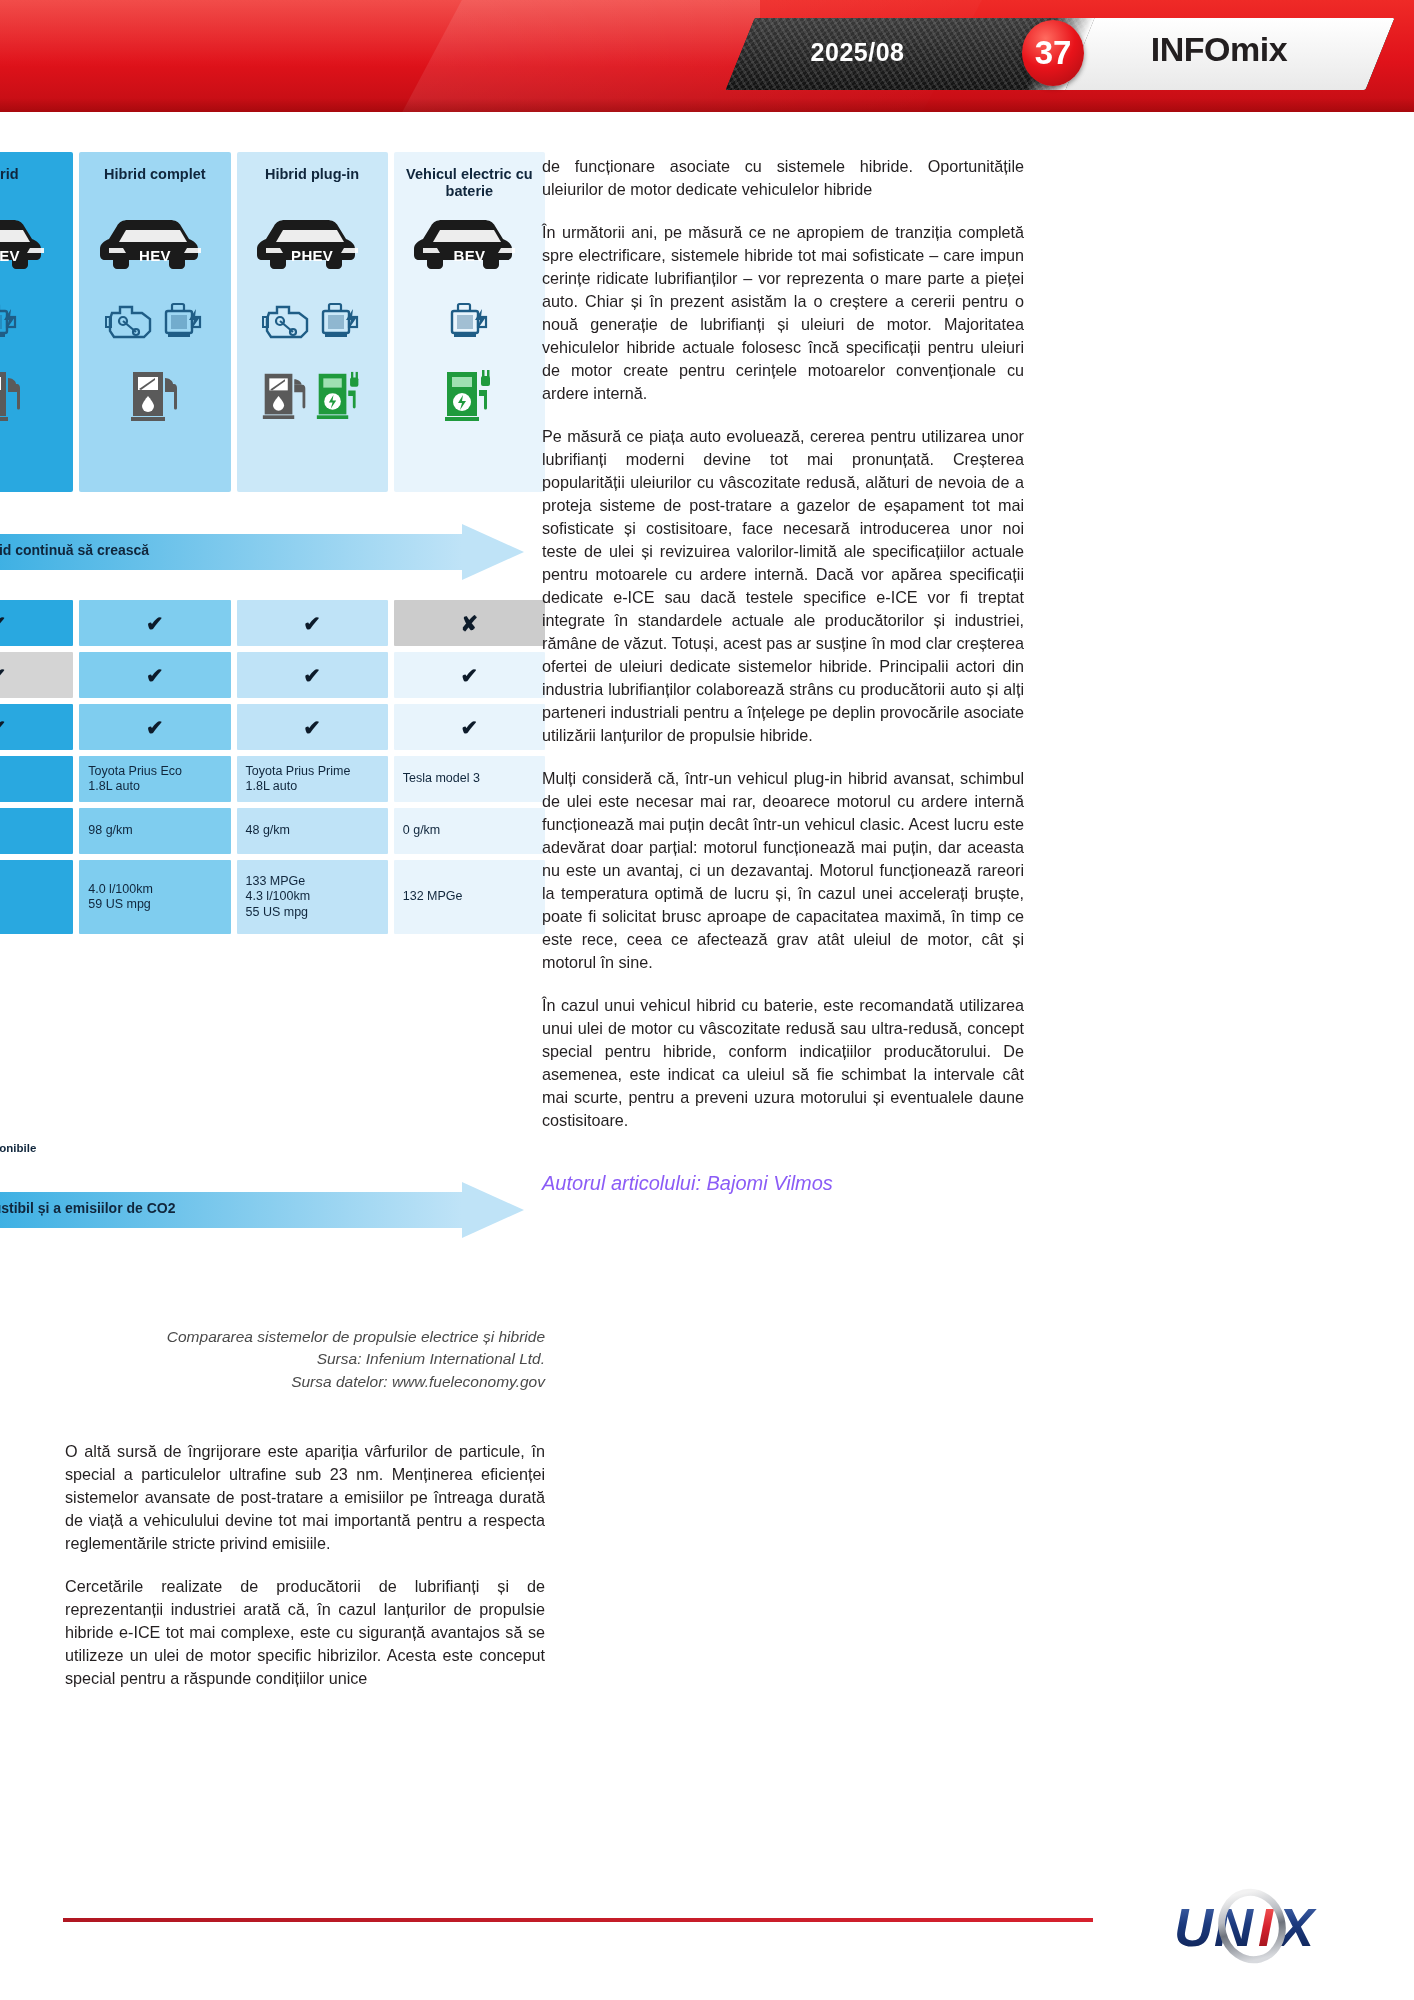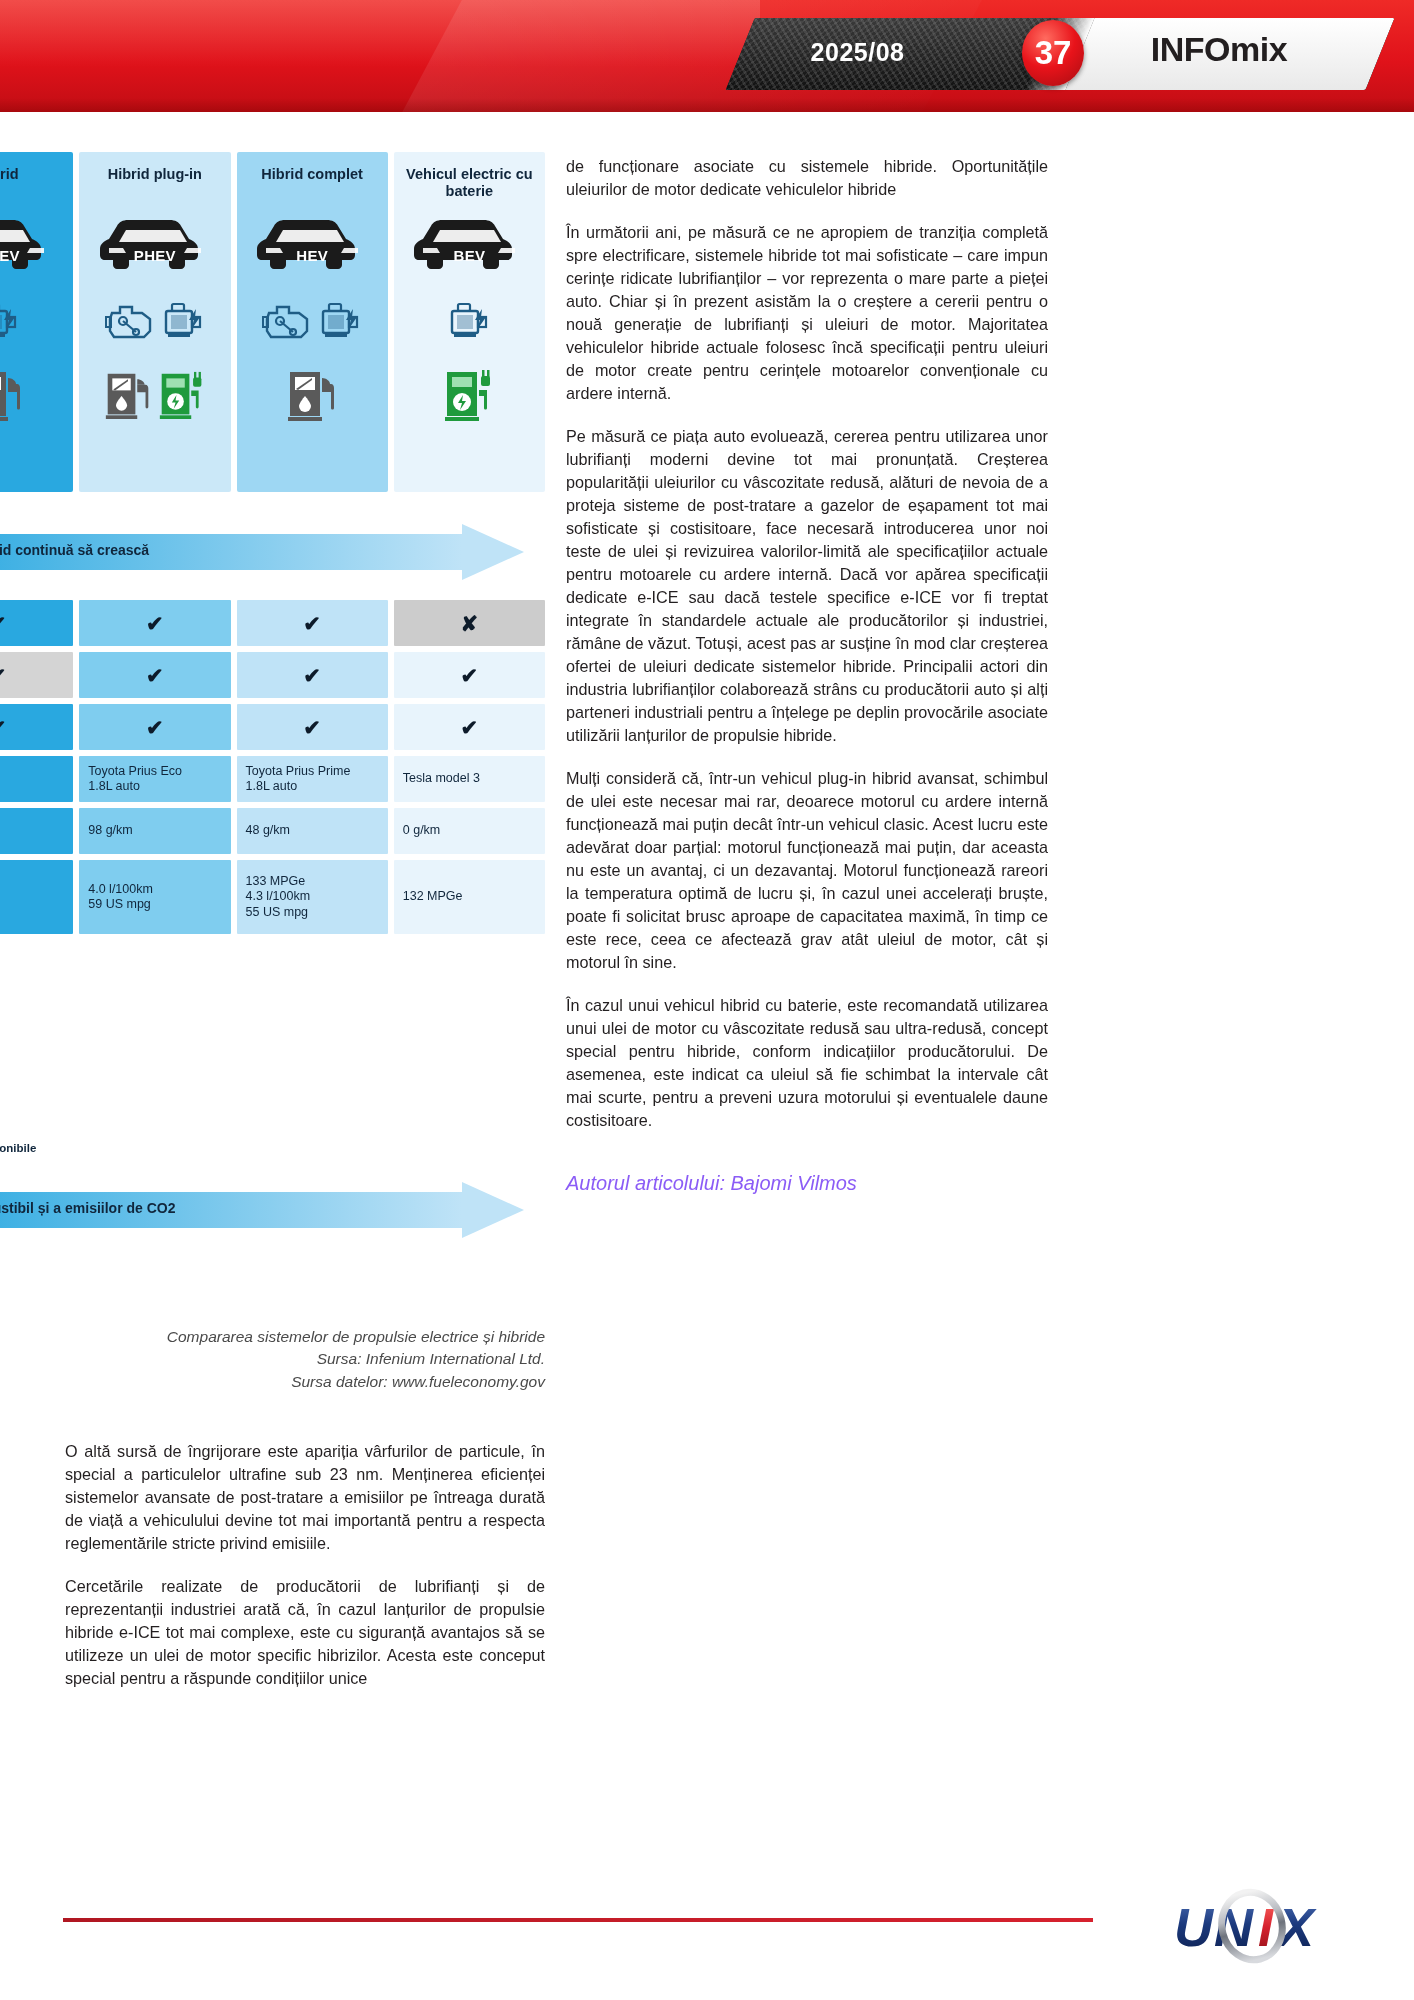--- a/index.html
+++ b/index.html
@@ -150,21 +150,21 @@
 
   
   .caption {
     position:absolute; left:60px; top:1326px; width:485px;
     text-align:right; font-style:italic; font-size:15.5px; line-height:1.45;
     color:#4a4a4a;
   }
 
   
   .col-left  { position:absolute; left:65px;  top:1440px; width:480px; }
-  .col-right { position:absolute; left:566px; top:155px;  width:482px; }
+  .col-right { position:absolute; left:542px; top:155px;  width:482px; }
   p.body {
     margin:0 0 20px 0; font-size:16.2px; line-height:1.42;
     text-align:justify; color:#231f20;
   }
   h2.sec {
     margin:26px 0 18px 0; font-size:27px; font-weight:700; color:#cf2030;
     letter-spacing:-.2px;
   }
   .author {
     margin-top:40px; font-style:italic; font-size:20px; color:#8b5cf6;
@@ -228,20 +228,60 @@
           <rect x="9" y="11" width="20" height="13" fill="#ffffff"></rect>
           <path d="M10 23l16-11v2L12 24z" fill="#5a5a5a"></path>
           <path d="M19 30c0 0-6 7-6 10a6 6 0 0012 0c0-3-6-10-6-10z" fill="#ffffff"></path>
           <rect x="2" y="51" width="34" height="4" fill="#5a5a5a"></rect>
           <path d="M36 18h9c2 0 3 2 3 4v20c0 2-3 2-3 0V26h-9z" fill="#5a5a5a"></path>
           <path d="M36 12c4 0 8 3 8 6h-8z" fill="#5a5a5a"></path>
         </svg>
       </div>
     </div>
 
+    <div class="ig-col c2">
+      <div class="ig-head">Hibrid complet</div>
+      <div class="ig-car">
+        <svg class="car-svg" viewBox="0 0 116 62">
+          <path d="M8 44c-3 0-5-2-5-5v-6c0-5 4-8 9-10l8-13c2-4 6-6 11-6h42c5 0 9 2 11 6l8 13c5 2 9 5 9 10v6c0 3-2 5-5 5h-8v5c0 2-2 4-4 4h-8c-2 0-4-2-4-4v-5H32v5c0 2-2 4-4 4h-8c-2 0-4-2-4-4v-5z" fill="#1b1b1b"></path>
+          <path d="M29 14h54l7 12H22z" fill="#ffffff" opacity=".92"></path>
+          <path d="M12 32h14l3 5H12zM90 32h14v5H87z" fill="#ffffff" opacity=".9"></path>
+        </svg>
+        <div class="car-label">HEV</div>
+      </div>
+      <div class="ig-engines">
+        <svg width="50" height="44" viewBox="0 0 50 44">
+          <path d="M8 14h8V8h12v6h10l8 6v12l-6 6H10l-4-6V20z" fill="none" stroke="#1f5d86" stroke-width="2.4"></path>
+          <circle cx="19" cy="22" r="4" fill="none" stroke="#1f5d86" stroke-width="2.2"></circle>
+          <circle cx="32" cy="33" r="3" fill="none" stroke="#1f5d86" stroke-width="2.2"></circle>
+          <path d="M19 22l13 11" stroke="#1f5d86" stroke-width="2.2" fill="none"></path>
+          <rect x="2" y="18" width="5" height="10" fill="none" stroke="#1f5d86" stroke-width="2"></rect>
+        </svg>
+        <svg width="46" height="44" viewBox="0 0 46 44">
+          <rect x="6" y="12" width="26" height="22" rx="2" fill="none" stroke="#1f5d86" stroke-width="2.4"></rect>
+          <rect x="11" y="16" width="16" height="14" fill="#1f5d86" opacity=".35"></rect>
+          <rect x="12" y="5" width="12" height="7" rx="1.5" fill="none" stroke="#1f5d86" stroke-width="2.2"></rect>
+          <rect x="32" y="18" width="8" height="10" fill="none" stroke="#1f5d86" stroke-width="2.2"></rect>
+          <rect x="8" y="34" width="22" height="4" fill="#1f5d86"></rect>
+          <path d="M36 10l-7 11h5l-3 10 9-13h-5z" fill="#1f5d86"></path>
+        </svg>
+      </div>
+      <div class="ig-pumps">
+        <svg width="52" height="58" viewBox="0 0 52 58">
+          <rect x="4" y="6" width="30" height="44" fill="#5a5a5a"></rect>
+          <rect x="9" y="11" width="20" height="13" fill="#ffffff"></rect>
+          <path d="M10 23l16-11v2L12 24z" fill="#5a5a5a"></path>
+          <path d="M19 30c0 0-6 7-6 10a6 6 0 0012 0c0-3-6-10-6-10z" fill="#ffffff"></path>
+          <rect x="2" y="51" width="34" height="4" fill="#5a5a5a"></rect>
+          <path d="M36 18h9c2 0 3 2 3 4v20c0 2-3 2-3 0V26h-9z" fill="#5a5a5a"></path>
+          <path d="M36 12c4 0 8 3 8 6h-8z" fill="#5a5a5a"></path>
+        </svg>
+      </div>
+    </div>
+
     <div class="ig-col c3">
       <div class="ig-head">Hibrid plug-in</div>
       <div class="ig-car">
         <svg class="car-svg" viewBox="0 0 116 62">
           <path d="M8 44c-3 0-5-2-5-5v-6c0-5 4-8 9-10l8-13c2-4 6-6 11-6h42c5 0 9 2 11 6l8 13c5 2 9 5 9 10v6c0 3-2 5-5 5h-8v5c0 2-2 4-4 4h-8c-2 0-4-2-4-4v-5H32v5c0 2-2 4-4 4h-8c-2 0-4-2-4-4v-5z" fill="#1b1b1b"></path>
           <path d="M29 14h54l7 12H22z" fill="#ffffff" opacity=".92"></path>
           <path d="M12 32h14l3 5H12zM90 32h14v5H87z" fill="#ffffff" opacity=".9"></path>
         </svg>
         <div class="car-label">PHEV</div>
       </div>
@@ -275,60 +315,20 @@
         <svg width="48" height="58" viewBox="0 0 52 58">
           <rect x="4" y="6" width="30" height="44" fill="#1f9a3d"></rect>
           <rect x="9" y="11" width="20" height="10" fill="#9fe0b2"></rect>
           <circle cx="19" cy="36" r="9" fill="#ffffff"></circle>
           <path d="M20 29l-5 8h4l-2 7 6-9h-4z" fill="#1f9a3d"></path>
           <rect x="2" y="51" width="34" height="4" fill="#1f9a3d"></rect>
           <path d="M36 24h8v18c0 2-3 2-3 0V30h-5z" fill="#1f9a3d"></path>
           <rect x="38" y="10" width="9" height="10" rx="2" fill="#1f9a3d"></rect>
           <rect x="39" y="4" width="2.5" height="7" fill="#1f9a3d"></rect>
           <rect x="44" y="4" width="2.5" height="7" fill="#1f9a3d"></rect>
-        </svg>
-      </div>
-    </div>
-
-    <div class="ig-col c2">
-      <div class="ig-head">Hibrid complet</div>
-      <div class="ig-car">
-        <svg class="car-svg" viewBox="0 0 116 62">
-          <path d="M8 44c-3 0-5-2-5-5v-6c0-5 4-8 9-10l8-13c2-4 6-6 11-6h42c5 0 9 2 11 6l8 13c5 2 9 5 9 10v6c0 3-2 5-5 5h-8v5c0 2-2 4-4 4h-8c-2 0-4-2-4-4v-5H32v5c0 2-2 4-4 4h-8c-2 0-4-2-4-4v-5z" fill="#1b1b1b"></path>
-          <path d="M29 14h54l7 12H22z" fill="#ffffff" opacity=".92"></path>
-          <path d="M12 32h14l3 5H12zM90 32h14v5H87z" fill="#ffffff" opacity=".9"></path>
-        </svg>
-        <div class="car-label">HEV</div>
-      </div>
-      <div class="ig-engines">
-        <svg width="50" height="44" viewBox="0 0 50 44">
-          <path d="M8 14h8V8h12v6h10l8 6v12l-6 6H10l-4-6V20z" fill="none" stroke="#1f5d86" stroke-width="2.4"></path>
-          <circle cx="19" cy="22" r="4" fill="none" stroke="#1f5d86" stroke-width="2.2"></circle>
-          <circle cx="32" cy="33" r="3" fill="none" stroke="#1f5d86" stroke-width="2.2"></circle>
-          <path d="M19 22l13 11" stroke="#1f5d86" stroke-width="2.2" fill="none"></path>
-          <rect x="2" y="18" width="5" height="10" fill="none" stroke="#1f5d86" stroke-width="2"></rect>
-        </svg>
-        <svg width="46" height="44" viewBox="0 0 46 44">
-          <rect x="6" y="12" width="26" height="22" rx="2" fill="none" stroke="#1f5d86" stroke-width="2.4"></rect>
-          <rect x="11" y="16" width="16" height="14" fill="#1f5d86" opacity=".35"></rect>
-          <rect x="12" y="5" width="12" height="7" rx="1.5" fill="none" stroke="#1f5d86" stroke-width="2.2"></rect>
-          <rect x="32" y="18" width="8" height="10" fill="none" stroke="#1f5d86" stroke-width="2.2"></rect>
-          <rect x="8" y="34" width="22" height="4" fill="#1f5d86"></rect>
-          <path d="M36 10l-7 11h5l-3 10 9-13h-5z" fill="#1f5d86"></path>
-        </svg>
-      </div>
-      <div class="ig-pumps">
-        <svg width="52" height="58" viewBox="0 0 52 58">
-          <rect x="4" y="6" width="30" height="44" fill="#5a5a5a"></rect>
-          <rect x="9" y="11" width="20" height="13" fill="#ffffff"></rect>
-          <path d="M10 23l16-11v2L12 24z" fill="#5a5a5a"></path>
-          <path d="M19 30c0 0-6 7-6 10a6 6 0 0012 0c0-3-6-10-6-10z" fill="#ffffff"></path>
-          <rect x="2" y="51" width="34" height="4" fill="#5a5a5a"></rect>
-          <path d="M36 18h9c2 0 3 2 3 4v20c0 2-3 2-3 0V26h-9z" fill="#5a5a5a"></path>
-          <path d="M36 12c4 0 8 3 8 6h-8z" fill="#5a5a5a"></path>
         </svg>
       </div>
     </div>
 
     <div class="ig-col c4">
       <div class="ig-head">Vehicul electric cu baterie</div>
       <div class="ig-car">
         <svg class="car-svg" viewBox="0 0 116 62">
           <path d="M8 44c-3 0-5-2-5-5v-6c0-5 4-8 9-10l8-13c2-4 6-6 11-6h42c5 0 9 2 11 6l8 13c5 2 9 5 9 10v6c0 3-2 5-5 5h-8v5c0 2-2 4-4 4h-8c-2 0-4-2-4-4v-5H32v5c0 2-2 4-4 4h-8c-2 0-4-2-4-4v-5z" fill="#1b1b1b"></path>
           <path d="M29 14h54l7 12H22z" fill="#ffffff" opacity=".92"></path>

